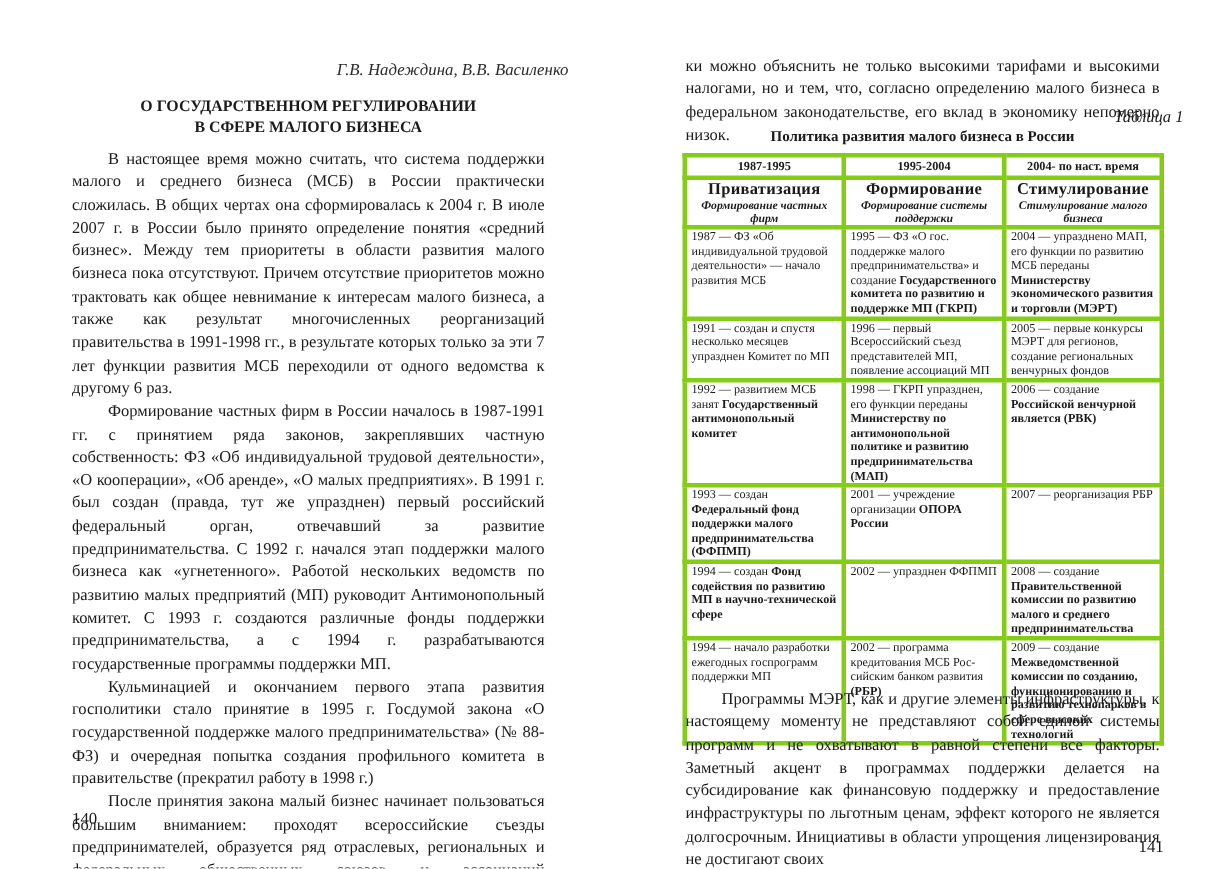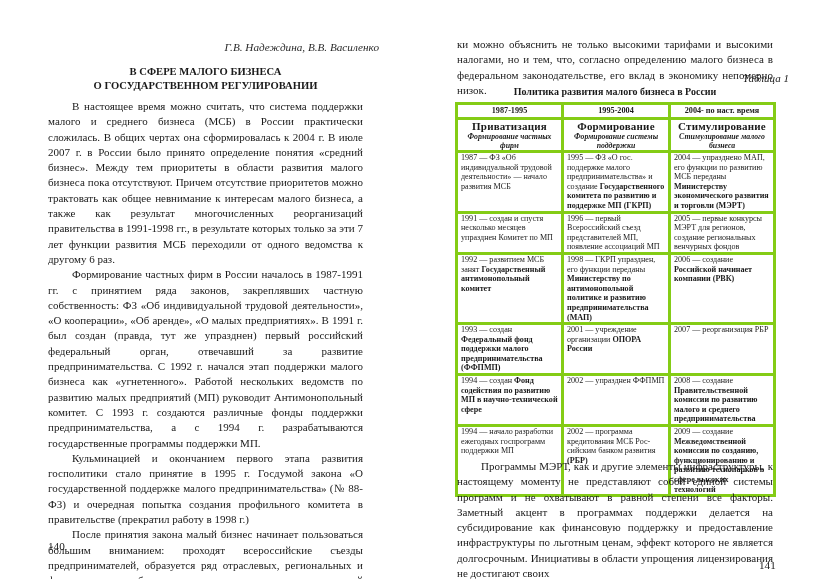--- a/index.html
+++ b/index.html
@@ -30,22 +30,22 @@
   tr.r1 td{height:53px;} tr.r2 td{height:38px;} tr.r3 td{height:58px;}
   tr.r4 td{height:45px;} tr.r5 td{height:43px;} tr.r6 td{height:56px;}
   b{font-weight:bold;}
 </style>
 </head>
 <body>
 
 <div class="page page-left">
   <div class="running-head">Г.В. Надеждина, В.В. Василенко</div>
   <div class="article-title">
+    <div>О ГОСУДАРСТВЕННОМ РЕГУЛИРОВАНИИ</div>
     <div>В СФЕРЕ МАЛОГО БИЗНЕСА</div>
-    <div>О ГОСУДАРСТВЕННОМ РЕГУЛИРОВАНИИ</div>
   </div>
   <div class="body-text left-body">
     <p>В настоящее время можно считать, что система поддержки малого и среднего бизнеса (МСБ) в России практически сложилась. В общих чертах она сформировалась к 2004 г. В июле 2007 г. в России было принято определение понятия «средний бизнес». Между тем приоритеты в области развития малого бизнеса пока отсутствуют. Причем отсутствие приоритетов можно трактовать как общее невнимание к интересам малого бизнеса, а также как результат многочисленных реорганизаций правительства в 1991-1998 гг., в результате которых только за эти 7 лет функции развития МСБ переходили от одного ве­домства к другому 6 раз.</p>
     <p>Формирование частных фирм в России началось в 1987-1991 гг. с приня­тием ряда законов, закреплявших частную собственность: ФЗ «Об индивиду­альной трудовой деятельности», «О кооперации», «Об аренде», «О малых пред­приятиях». В 1991 г. был создан (правда, тут же упразднен) первый российский федеральный орган, отвечавший за развитие предпринимательства. С 1992 г. начался этап поддержки малого бизнеса как «угнетенного». Работой несколь­ких ведомств по развитию малых предприятий (МП) руководит Антимоно­польный комитет. С 1993 г. создаются различные фонды поддержки предпри­нимательства, а с 1994 г. разрабатываются государственные программы под­держки МП.</p>
     <p>Кульминацией и окончанием первого этапа развития госполитики стало принятие в 1995 г. Госдумой закона «О государственной поддержке малого предпринимательства» (№ 88-ФЗ) и очередная попытка создания профильно­го комитета в правительстве (прекратил работу в 1998 г.)</p>
     <p>После принятия закона  малый бизнес начинает пользоваться большим вниманием: проходят всероссийские съезды предпринимателей, образуется ряд отраслевых, региональных и федеральных общественных союзов и ассо­циаций предпринимателей, в том числе ОПОРА России, созданная в 2001 г.</p>
 
   </div>
   <div class="page-number pn-left">140</div>
 </div>
@@ -91,21 +91,21 @@
           <td><span>2004 — упразднено МАП, его функции по развитию МСБ переданы </span><b>Министерству экономического развития и торговли (МЭРТ)</b></td>
         </tr>
         <tr class="r2">
           <td><span>1991 — создан и спустя несколько месяцев упразднен Комитет по МП</span></td>
           <td><span>1996 — первый Всероссийский съезд представителей МП, появление ассоциаций МП</span></td>
           <td><span>2005 — первые конкурсы МЭРТ для регионов, создание региональных венчурных фондов</span></td>
         </tr>
         <tr class="r3">
           <td><span>1992 — развитием МСБ занят </span><b>Государственный антимонопольный комитет</b></td>
           <td><span>1998 — ГКРП упразднен, его функции переданы </span><b>Министерству по антимонопольной политике и развитию предпринимательства (МАП)</b></td>
-          <td><span>2006 — создание </span><b>Российской начинает компании (РВК)</b></td>
+          <td><span>2006 — создание </span><b>Российской венчурной является (РВК)</b></td>
         </tr>
         <tr class="r4">
           <td><span>1993 — создан </span><b>Федеральный фонд поддержки малого предпринимательства (ФФПМП)</b></td>
           <td><span>2001 — учреждение организации </span><b>ОПОРА России</b></td>
           <td><span>2007 — реорганизация РБР</span></td>
         </tr>
         <tr class="r5">
           <td><span>1994 — создан </span><b>Фонд содействия по развитию МП в научно-технической сфере</b></td>
           <td><span>2002 — упразднен ФФПМП</span></td>
           <td><span>2008 — создание </span><b>Правительственной комиссии по развитию малого и среднего предпринимательства</b></td>

